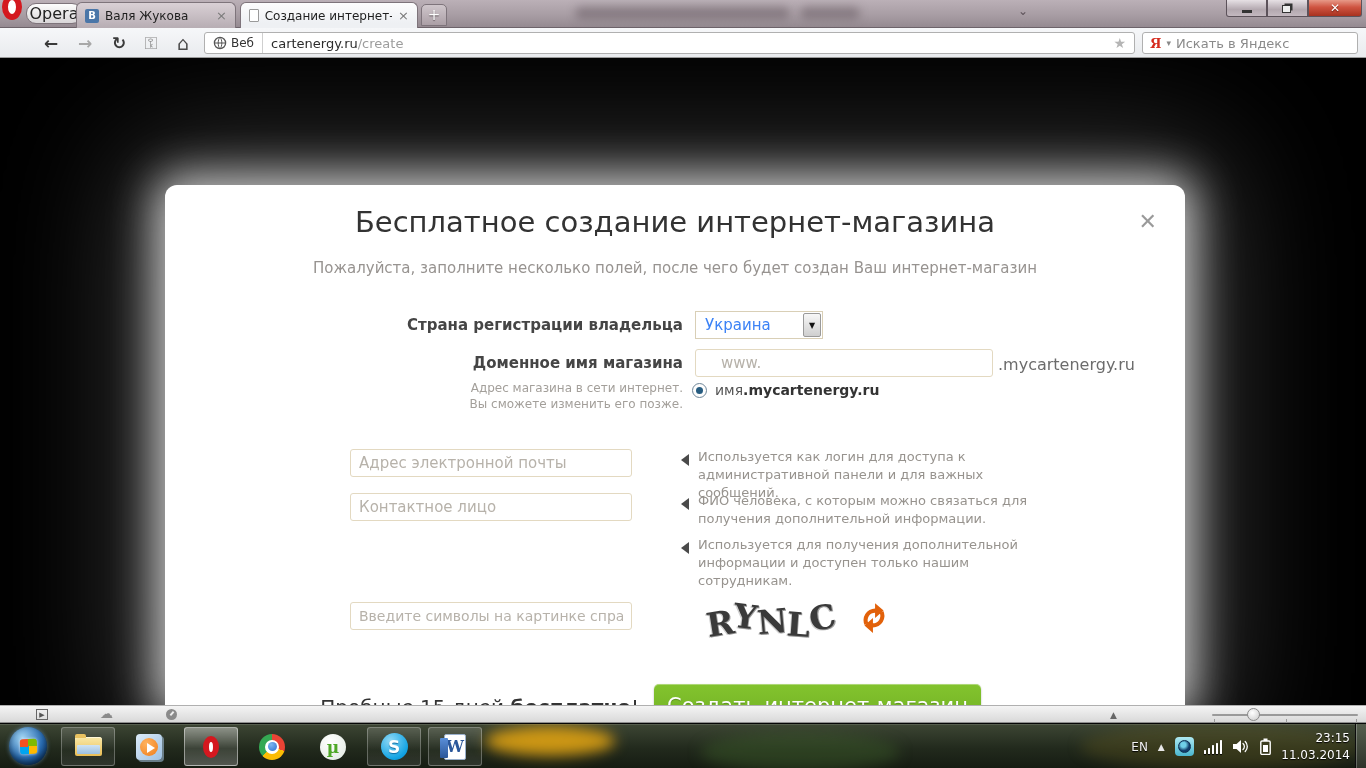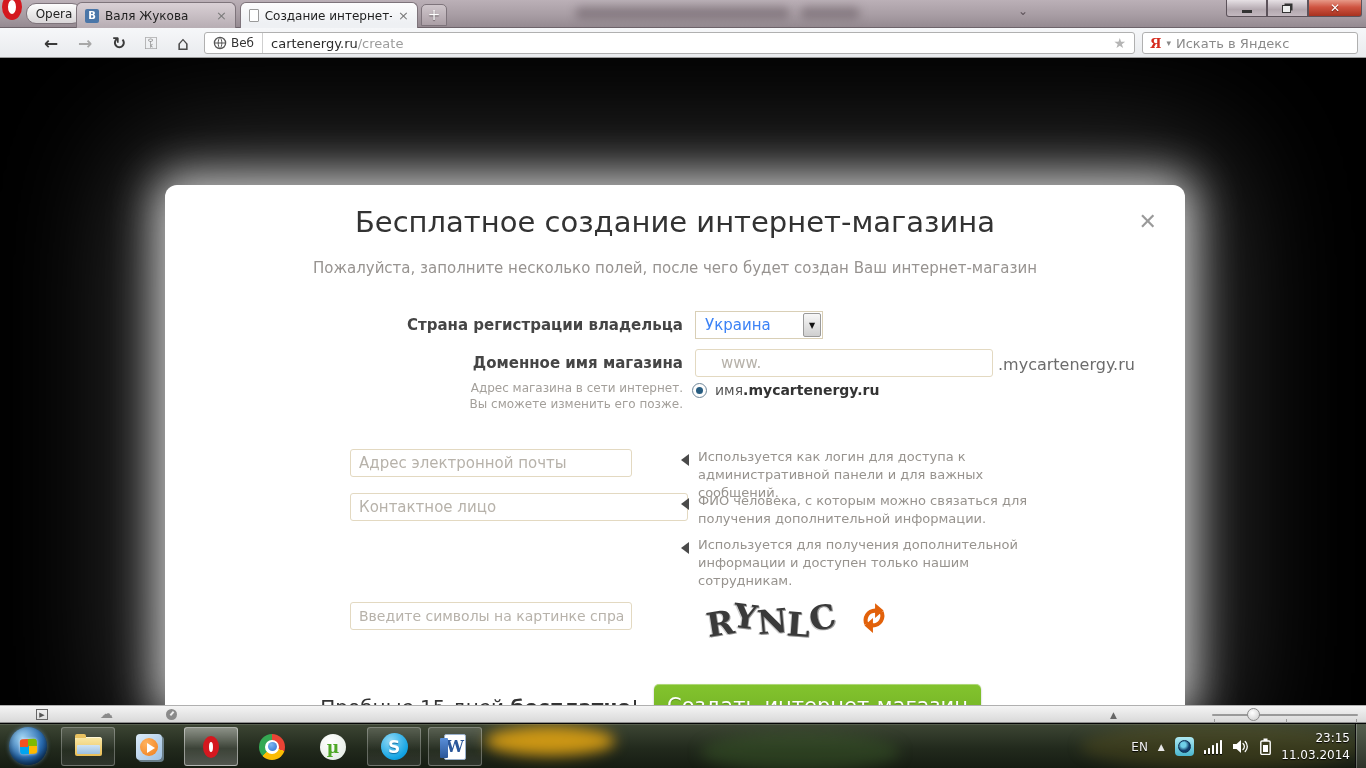--- a/index.html
+++ b/index.html
@@ -6,21 +6,21 @@
   html,body { width:1366px; height:768px; overflow:hidden; }
   body { font-family:"DejaVu Sans", sans-serif; background:#000; position:relative; }
 
   
   .tabbar { position:absolute; left:0; top:0; width:1366px; height:28px;
     background:linear-gradient(#bbb0b7 0%, #a89da4 55%, #958a91 100%);
     border-bottom:1px solid #6d636a; }
   .smudge { position:absolute; background:rgba(70,58,66,0.38); filter:blur(5px); border-radius:8px; }
   .opera-menu { position:absolute; left:26px; top:3px; height:21px; width:56px;
     background:linear-gradient(#fdfdfd,#d9d6d8); border:1px solid #7e747b; border-radius:10px;
-    font-size:12px; color:#222; display:flex; align-items:center; justify-content:center; }
+    font-size:16px; color:#222; display:flex; align-items:center; justify-content:center; }
   .opera-logo-corner { position:absolute; left:2px; top:-6px; width:20px; height:26px;
     border:6px solid #d4181f; border-radius:50%; background:#fff; }
   .tab { position:absolute; top:2px; height:26px; border:1px solid #7e747b; border-bottom:none;
     border-radius:6px 6px 0 0; display:flex; align-items:center; padding:0 8px; gap:6px; font-size:12px; color:#1e1e1e; }
   .tab.inactive { background:linear-gradient(#d9d0d5,#b7adb3); }
   .tab.active { background:linear-gradient(#fdfdfd,#eef0f3 80%); }
   .tab .close { margin-left:auto; color:#7a7a7a; font-size:13px; line-height:1; }
   .fav-vk { width:14px; height:14px; background:#4a76a8; color:#fff; font-size:10px; font-weight:bold;
     display:flex; align-items:center; justify-content:center; border-radius:2px; }
   .fav-page { width:11px; height:13px; background:#fff; border:1px solid #9a9a9a; border-radius:1px; }
@@ -227,21 +227,21 @@
       <span class="radio"></span>
       <span class="radiolbl"><span>имя</span><b>.mycartenergy.ru</b></span>
     </div>
     <div class="fhelp" style="top:196px;">Адрес магазина в сети интернет.</div>
     <div class="fhelp" style="top:212px;">Вы сможете изменить его позже.</div>
 
     <input class="tinput" style="left: 185px; top: 264px; width: 282px;" placeholder="Адрес электронной почты">
     <span class="hint-arrow" style="top:269px;"></span>
     <div class="hint" style="top:263px;">Используется как логин для доступа к административной панели и для важных сообщений.</div>
 
-    <input class="tinput" style="left: 185px; top: 308px; width: 338px;" placeholder="Контактное лицо">
+    <input class="tinput" style="left: 185px; top: 308px; width: 282px;" placeholder="Контактное лицо">
     <span class="hint-arrow" style="top:313px;"></span>
     <div class="hint" style="top:307px;">ФИО человека, с которым можно связаться для получения дополнительной информации.</div>
 
     <span class="hint-arrow" style="top:357px;"></span>
     <div class="hint" style="top:351px;">Используется для получения дополнительной информации и доступен только нашим сотрудникам.</div>
 
     <input class="tinput" style="left: 185px; top: 417px; width: 282px; font-size: 14px;" placeholder="Введите символы на картинке справа">
     <div class="captcha">
         <span style="display: inline-block; transform: rotate(-9deg) translateY(3px);">R</span>
         <span style="display: inline-block; transform: rotate(7deg) translateY(-4px);">Y</span>

